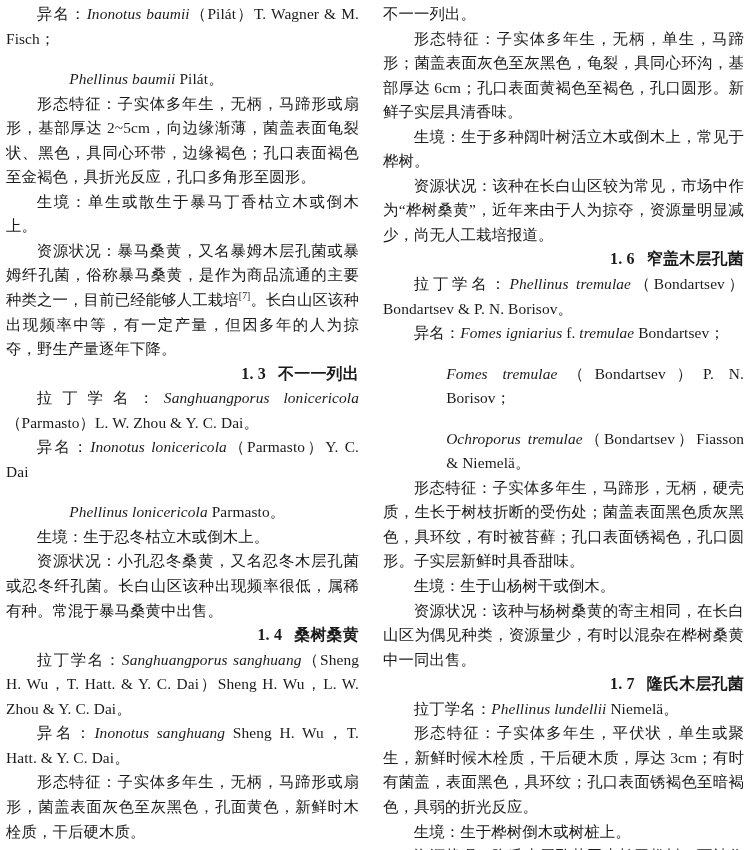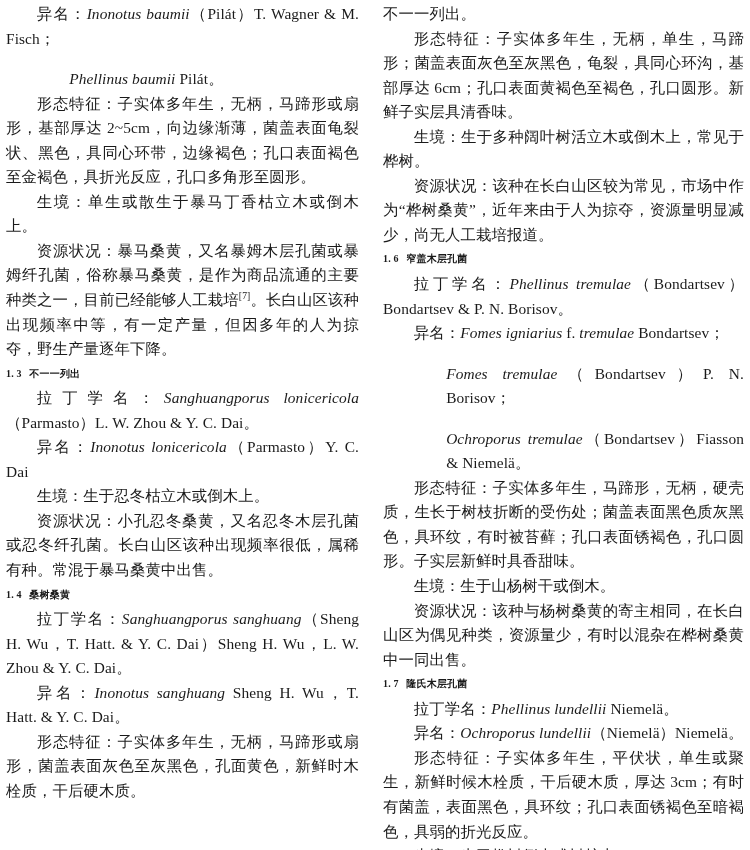--- a/index.html
+++ b/index.html
@@ -39,26 +39,27 @@
     text-align-last: left;
     text-justify: inter-ideograph;
     margin: 0;
     letter-spacing: 0.1px;
   }
   .indent { text-indent: 2em; }
   .noindent { text-indent: 0; }
   .hang2 { text-indent: 0; padding-left: 4.1em; margin-top: 16px; }
 
   .heading {
-    font-size: 10px;
+    font-size: 16px;
     line-height: 24.55px;
     font-weight: bold;
     margin: 0;
     text-indent: 0;
     letter-spacing: 0.2px;
+    text-align: right;
   }
   .heading .num {
     font-family: "Liberation Serif", "DejaVu Serif", serif;
     margin-right: 0.75em;
   }
 
   
   .lat { font-family: "Liberation Serif", "DejaVu Serif", serif; }
   .it { font-style: italic; }
   sup.ref {
@@ -84,20 +85,21 @@
     <p class="para indent"><span class="lbl">生境：</span>单生或散生于暴马丁香枯立木或倒木上。</p>
 
     <p class="para indent"><span class="lbl">资源状况：</span>暴马桑黄，又名暴姆木层孔菌或暴姆纤孔菌，俗称暴马桑黄，是作为商品流通的主要种类之一，目前已经能够人工栽培<sup class="ref lat">[7]</sup>。长白山区该种出现频率中等，有一定产量，但因多年的人为掠夺，野生产量逐年下降。</p>
 
     <p class="heading"><span class="num lat">1. 3</span><span>不一一列出</span></p>
 
     <p class="para indent"><span class="lbl">拉丁学名：</span><span class="lat it">Sanghuangporus lonicericola</span><span class="lat">（Parmasto）L. W. Zhou &amp; Y. C. Dai</span>。</p>
 
     <p class="para indent"><span class="lbl">异名：</span><span class="lat it">Inonotus lonicericola</span><span class="lat">（Parmasto）Y. C. Dai</span></p>
 
+    <p class="para hang2"><span class="lat it">Phellinus lonicericola</span><span class="lat"> Parmasto</span>。</p>
 
 
     <p class="para indent"><span class="lbl">生境：</span>生于忍冬枯立木或倒木上。</p>
 
     <p class="para indent"><span class="lbl">资源状况：</span>小孔忍冬桑黄，又名忍冬木层孔菌或忍冬纤孔菌。长白山区该种出现频率很低，属稀有种。常混于暴马桑黄中出售。</p>
 
     <p class="heading"><span class="num lat">1. 4</span><span>桑树桑黄</span></p>
 
     <p class="para indent"><span class="lbl">拉丁学名：</span><span class="lat it">Sanghuangporus sanghuang</span><span class="lat">（Sheng H. Wu，T. Hatt. &amp; Y. C. Dai）Sheng H. Wu，L. W. Zhou &amp; Y. C. Dai</span>。</p>
 
@@ -132,21 +134,20 @@
     <p class="para indent"><span class="lbl">形态特征：</span>子实体多年生，马蹄形，无柄，硬壳质，生长于树枝折断的受伤处；菌盖表面黑色质灰黑色，具环纹，有时被苔藓；孔口表面锈褐色，孔口圆形。子实层新鲜时具香甜味。</p>
 
     <p class="para indent"><span class="lbl">生境：</span>生于山杨树干或倒木。</p>
 
     <p class="para indent"><span class="lbl">资源状况：</span>该种与杨树桑黄的寄主相同，在长白山区为偶见种类，资源量少，有时以混杂在桦树桑黄中一同出售。</p>
 
     <p class="heading"><span class="num lat">1. 7</span><span>隆氏木层孔菌</span></p>
 
     <p class="para indent"><span class="lbl">拉丁学名：</span><span class="lat it">Phellinus lundellii</span><span class="lat"> Niemelä</span>。</p>
 
-    <p class="para indent"><span class="lbl">异名：</span><span class="lat it">Ochroporus lundellii</span><span class="lat">（Niemelä）Niemelä</span>。</p>
 
     <p class="para indent"><span class="lbl">形态特征：</span>子实体多年生，平伏状，单生或聚生，新鲜时候木栓质，干后硬木质，厚达 <span class="lat">3cm</span>；有时有菌盖，表面黑色，具环纹；孔口表面锈褐色至暗褐色，具弱的折光反应。</p>
 
     <p class="para indent"><span class="lbl">生境：</span>生于桦树倒木或树桩上。</p>
 
     <p class="para indent"><span class="lbl">资源状况：</span>隆氏木层孔菌因生长于桦树，而被作为桦树桑黄出售，但资源量较少，且多为平伏状，仅混杂于桦树桑黄中一同出售。</p>
 
   </div>
 
 </div>

